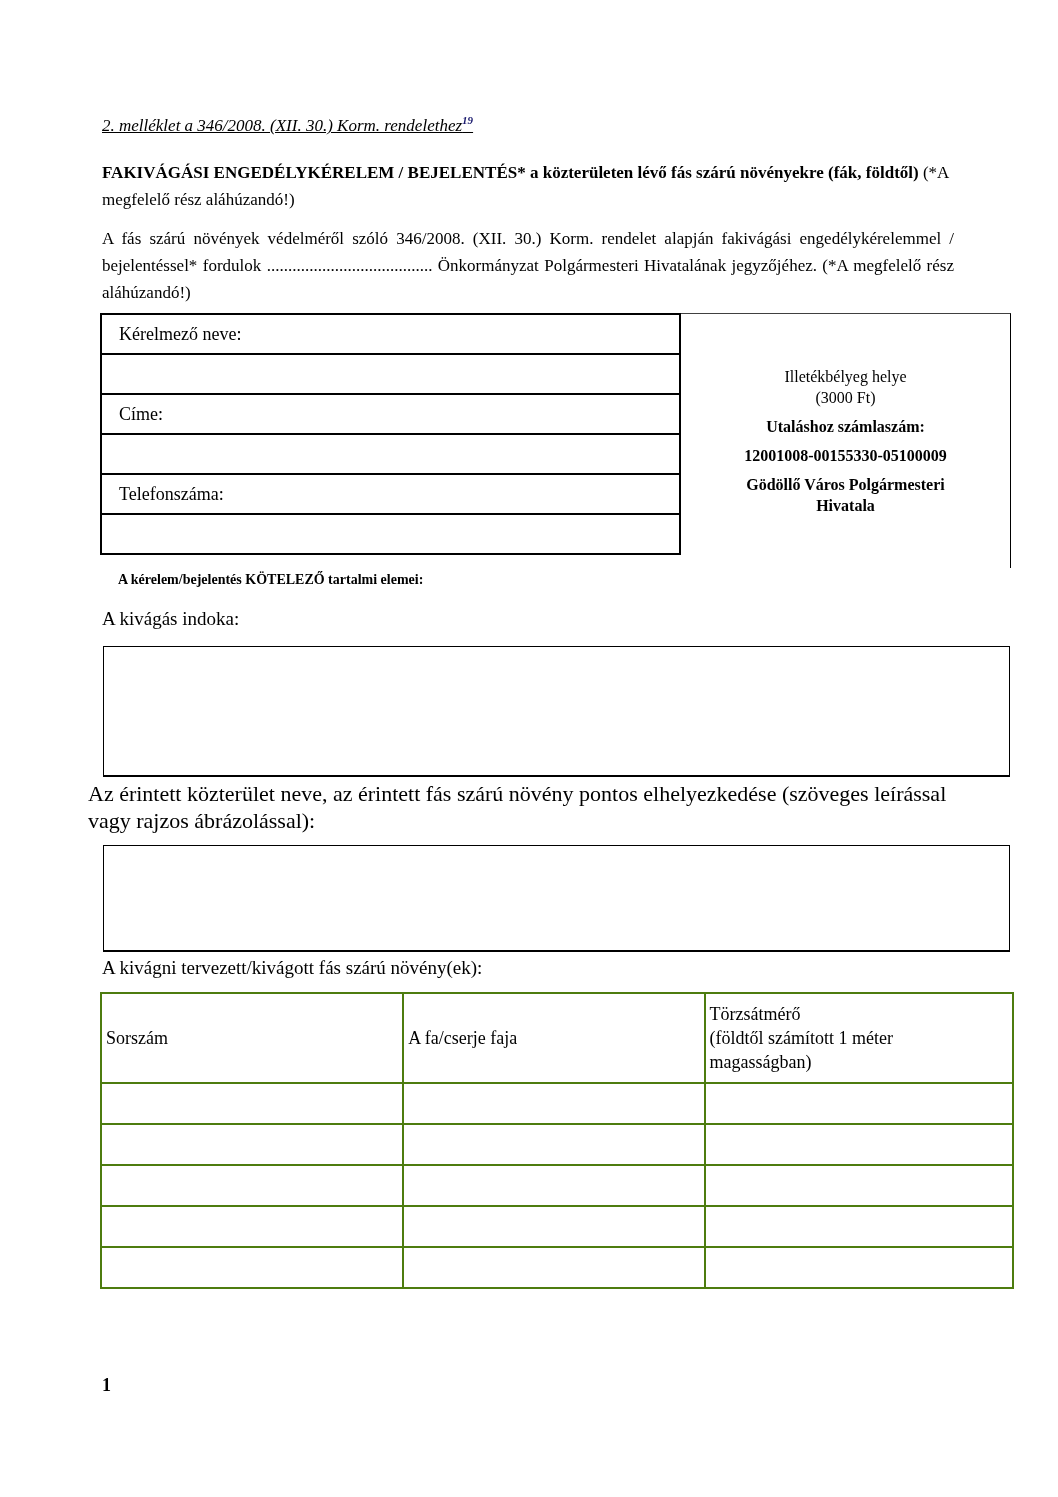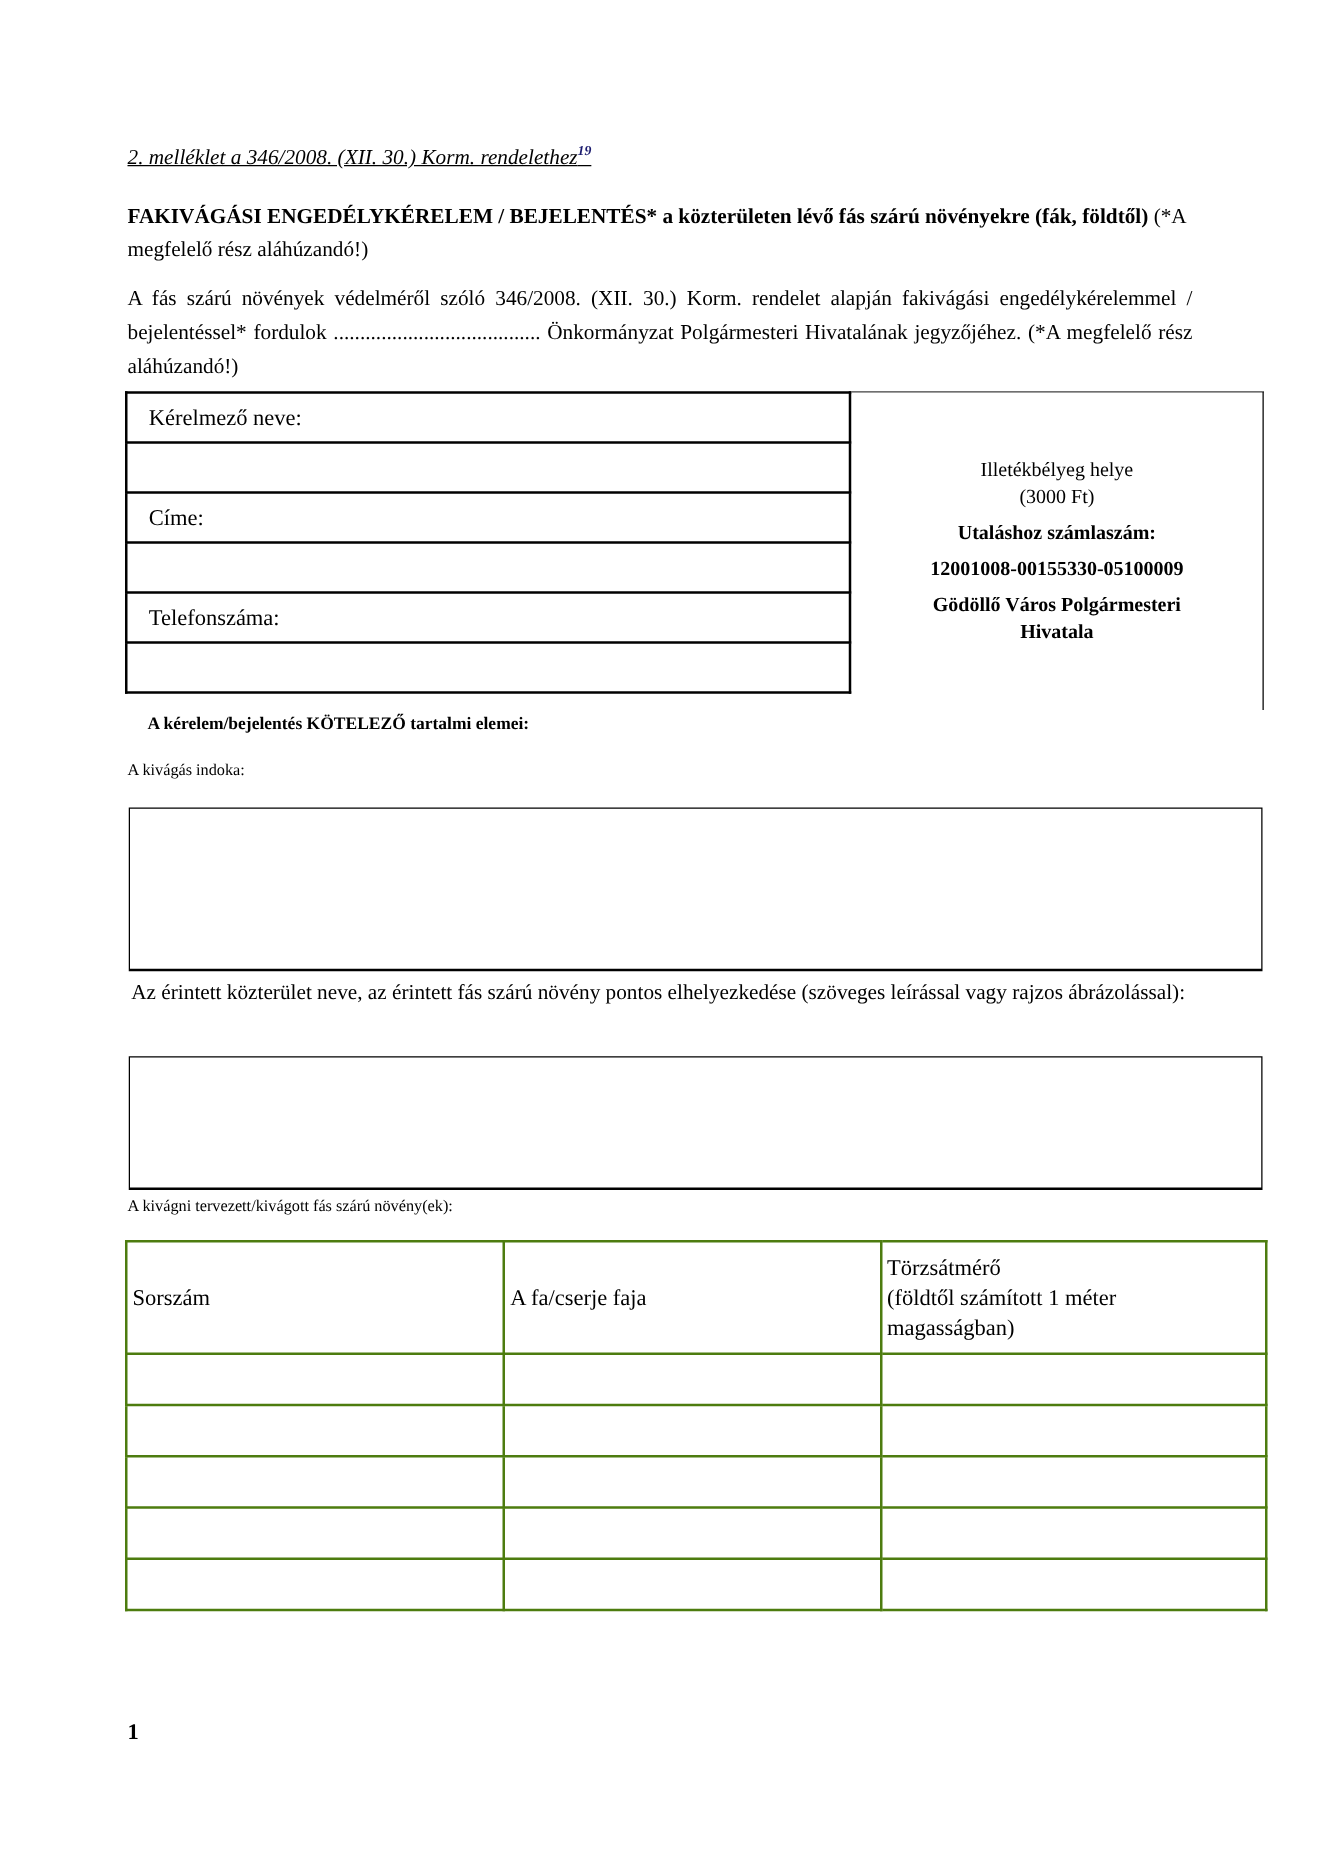--- a/index.html
+++ b/index.html
@@ -10,25 +10,25 @@
   .title { left: 102px; top: 159px; width: 860px; font-size: 17px; line-height: 27px; }
   .title b { font-weight: bold; }
   .intro { left: 102px; top: 225px; width: 852px; font-size: 17px; line-height: 27px; text-align: justify; text-align-last: left; }
   .applicant-table { left: 100px; top: 313px; width: 581px; border-collapse: collapse; }
   .applicant-table td { border: 2px solid #000; height: 38px; padding: 0 17px; font-size: 18px; vertical-align: middle; }
   .stamp-box { left: 681px; top: 313px; width: 329px; height: 254px; border-top: 1px solid #404040; border-right: 1px solid #000; text-align: center; }
   .stamp-box .inner { position: absolute; left: 0; right: 0; top: 52px; font-size: 16px; line-height: 21px; }
   .stamp-box .bold { font-weight: bold; }
   .stamp-box .gap { margin-top: 8px; }
   .section-head { left: 102px; top: 572px; font-size: 14px; font-weight: bold; margin-left: 16px; }
-  .label { font-size: 13px; }
+  .label { font-size: 19px; }
   .box { border: 1px solid #000; border-bottom-width: 2px; }
   .box1 { left: 103px; top: 646px; width: 905px; height: 128px; }
   .box2 { left: 103px; top: 845px; width: 905px; height: 104px; }
-  .loc-label { left: 105px; top: 780px; width: 860px; font-size: 17px; line-height: 27px; }
+  .loc-label { left: 88px; top: 780px; width: 860px; font-size: 22px; line-height: 27px; }
   .plants-label { left: 102px; top: 957px; }
   .plants-table { left: 100px; top: 992px; width: 914px; border-collapse: collapse; }
   .plants-table th, .plants-table td { border: 2px solid #4d7c0f; font-weight: normal; text-align: left; vertical-align: middle; font-size: 18px; padding: 0 4px; }
   .plants-table th { height: 88px; line-height: 24px; }
   .plants-table td { height: 39px; }
   .plants-table col.c1 { width: 303px; }
   .plants-table col.c2 { width: 302px; }
   .plants-table col.c3 { width: 309px; }
   .page-num { left: 102px; top: 1375px; font-size: 18px; font-weight: bold; }
 </style>

